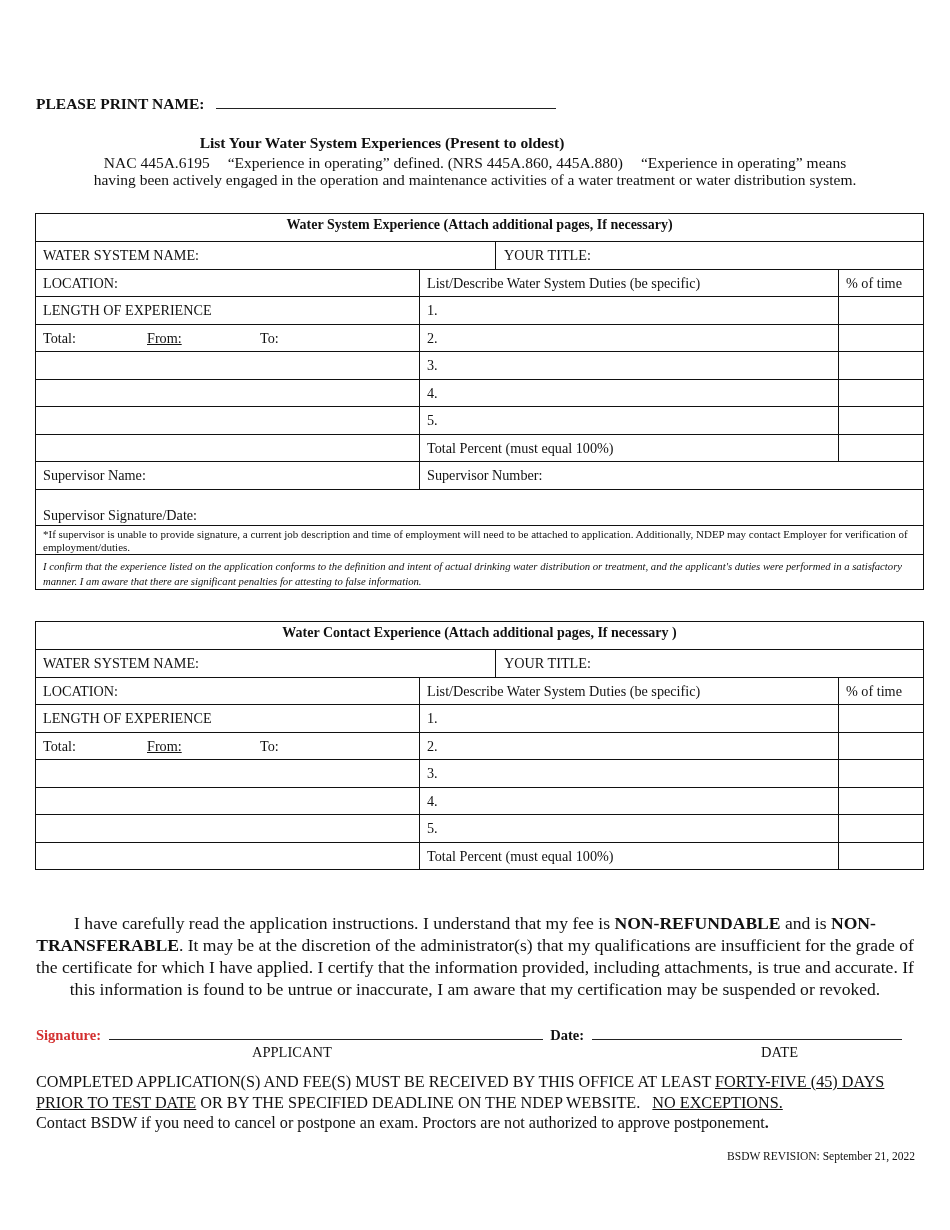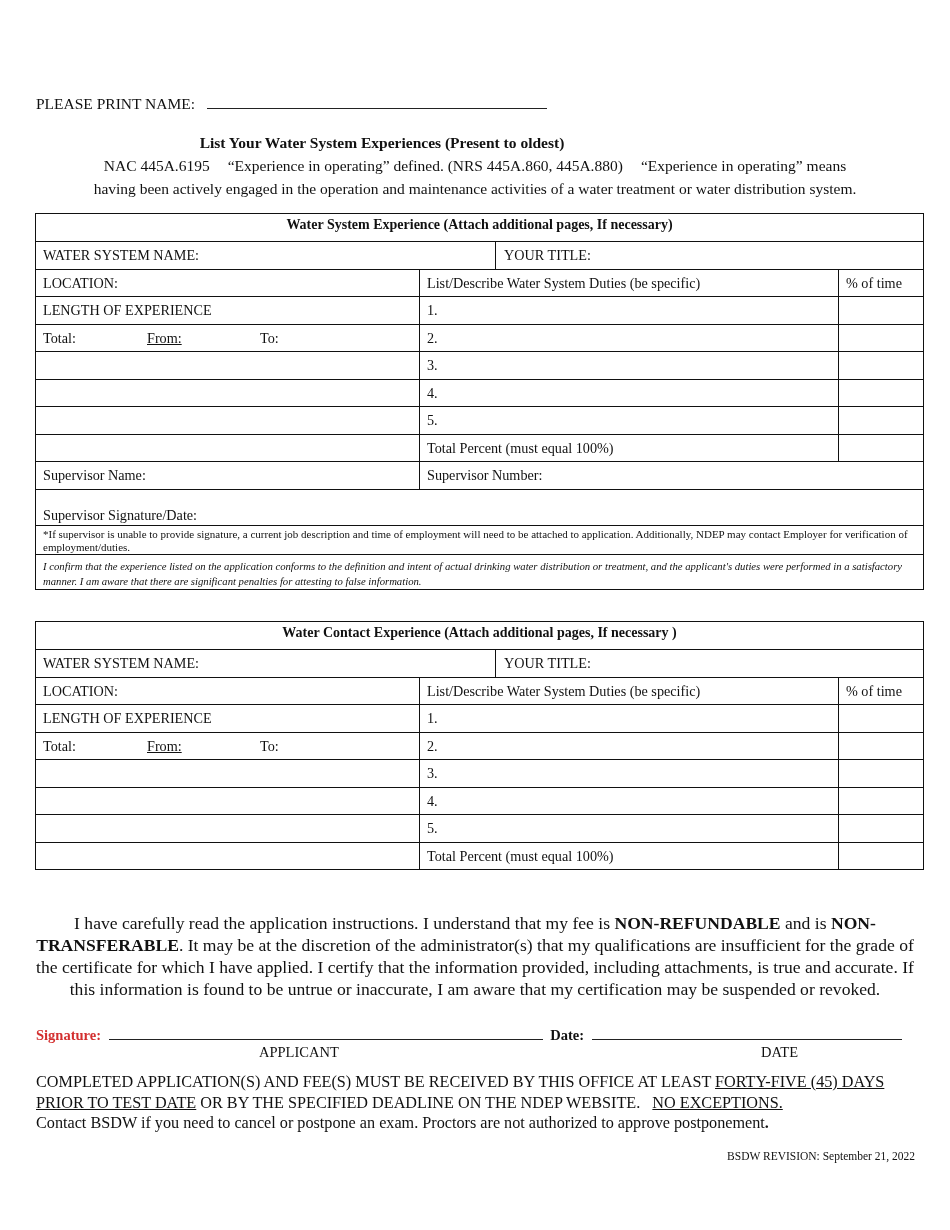--- a/index.html
+++ b/index.html
@@ -2,33 +2,33 @@
 <html><head>
 <meta charset="utf-8">
 <style>
   html, body { margin: 0; padding: 0; background: #ffffff; }
   body {
     width: 950px; height: 1230px; position: relative; overflow: hidden;
     font-family: "Liberation Serif", "DejaVu Serif", serif; color: #111;
   }
   .abs { position: absolute; }
   .print-name {
-    left: 36px; top: 94px; font-size: 15.5px; font-weight: normal; white-space: nowrap;
+    left: 36px; top: 94px; font-size: 15.5px; font-weight: bold; white-space: nowrap;
   }
   .print-name .line {
     display: inline-block; width: 340px; border-bottom: 1.5px solid #222;
     height: 14px; vertical-align: baseline; margin-left: 8px;
   }
   .heading {
     left: 0; width: 764px; top: 134px; text-align: center;
     font-size: 15.5px; font-weight: bold;
   }
   .definition {
     left: 90px; width: 770px; top: 154px; text-align: center;
-    font-size: 15.5px; line-height: 23px;
+    font-size: 15.5px; line-height: 17px;
   }
   .definition .sp { display: inline-block; width: 18px; }
 
   table.exp {
     position: absolute; left: 35px; width: 888px; border-collapse: collapse;
     table-layout: fixed; font-size: 14.2px;
   }
   table.exp td {
     border: 1.3px solid #111; padding: 0 7px; height: 27.5px; vertical-align: top;
     line-height: 20px; padding-top: 3px; box-sizing: border-box;
@@ -208,21 +208,21 @@
 <div class="abs certify">
   <span>I have carefully read the application instructions.  I understand that my fee is </span><b>NON-REFUNDABLE</b><span> and is </span><b>NON-TRANSFERABLE</b><span>.  It may be at the discretion of the administrator(s) that my qualifications are insufficient for the grade of the certificate for which I have applied.  I certify that the information provided, including attachments, is true and accurate.  If this information is found to be untrue or inaccurate, I am aware that my certification may be suspended or revoked.</span>
 </div>
 
 <div class="abs sig-row">
   <span class="sig-label">Signature:</span>
   <span class="line" style="width:434px;"></span>
   <span>Date:</span>
   <span class="line" style="width:310px;"></span>
 </div>
-<div class="abs under-label" style="left:259px;">APPLICANT</div>
+<div class="abs under-label" style="left:252px;">APPLICANT</div>
 <div class="abs under-label" style="left:761px;">DATE</div>
 
 <div class="abs notice">
   <span>COMPLETED APPLICATION(S) AND FEE(S) MUST BE RECEIVED BY THIS OFFICE AT LEAST </span><u>FORTY-FIVE (45) DAYS PRIOR TO TEST DATE</u><span style="white-space:pre;"> OR BY THE SPECIFIED DEADLINE ON THE NDEP WEBSITE.   </span><u>NO EXCEPTIONS.</u><br>
   <span>Contact BSDW if you need to cancel or postpone an exam.  Proctors are not authorized to approve postponement</span><b>.</b>
 </div>
 
 <div class="abs revision">BSDW REVISION:  September 21, 2022</div>
 
 </body></html>

